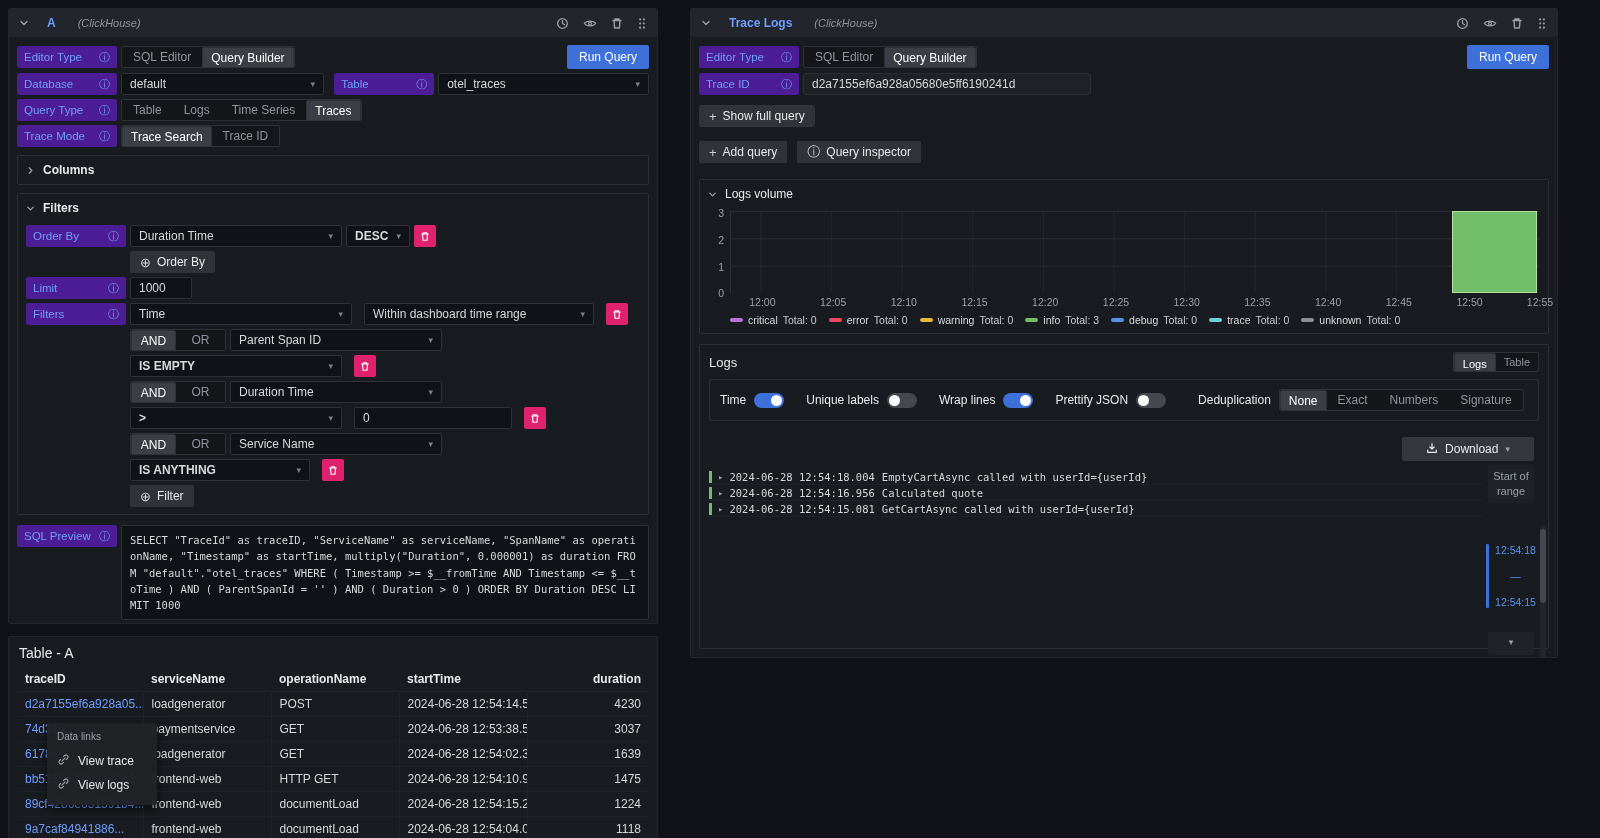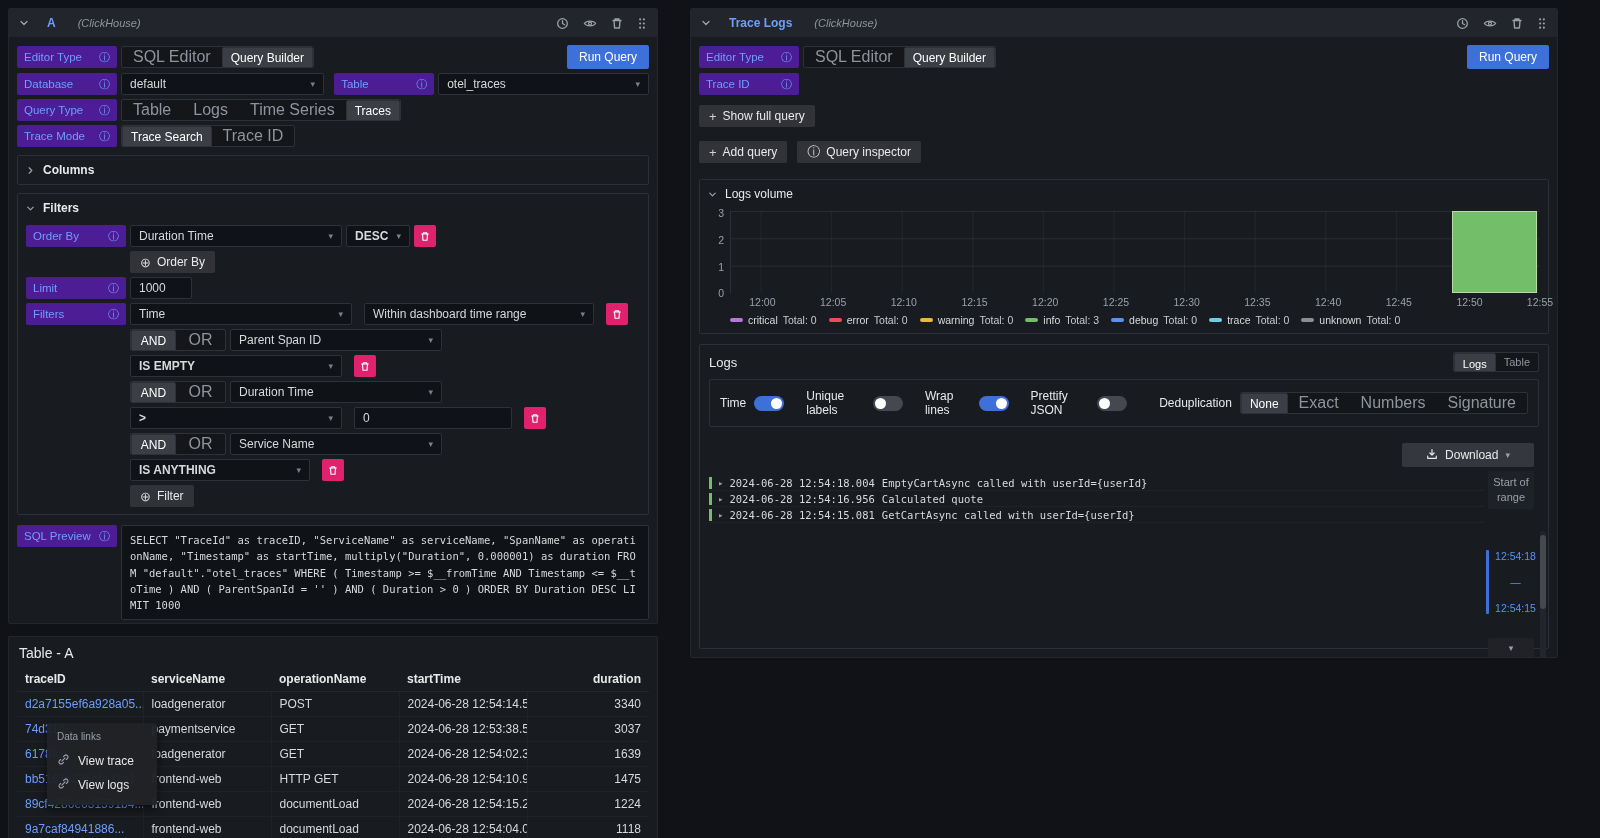--- a/index.html
+++ b/index.html
@@ -17,21 +17,21 @@
   .pbody { padding:8px; flex:1; overflow:hidden; }
 
   .chev { color:#9aa0a9; display:inline-flex; }
   svg.ic { stroke:#9aa0a9; fill:none; stroke-width:1.4; stroke-linecap:round; stroke-linejoin:round; }
 
   
   .row { display:flex; align-items:center; gap:4px; margin-bottom:4px; }
   .chip { width:100px; height:22px; flex:none; background:#4c1d95; border-radius:2px; display:flex; align-items:center; justify-content:space-between; padding:0 7px; color:#6e9fff; font-weight:500; font-size:11.5px; }
   .chip .info { font-size:11px; color:#6e9fff; }
   .rgroup { display:flex; height:22px; background:#141619; border:1px solid #2e3137; border-radius:2px; overflow:hidden; }
-  .ropt { display:flex; align-items:center; padding:0 11px; color:#8e949e; font-size:16px; cursor:pointer; white-space:nowrap; }
+  .ropt { display:flex; align-items:center; padding:0 11px; color:#8e949e; font-size:12px; cursor:pointer; white-space:nowrap; }
   .ropt.sel { background:#3b3e45; color:#fff; font-weight:400; }
   .sel, .inp { height:22px; background:#0f1217; border:1px solid #2e3137; border-radius:2px; display:flex; align-items:center; padding:0 8px; color:#d8d9da; font-size:12px; }
   .sel { justify-content:space-between; }
   .sel .car { color:#7b8087; font-size:9px; margin-left:8px; }
   .btn-blue { height:24px; background:#3d71d9; color:#fff; border-radius:2px; display:flex; align-items:center; padding:0 12px; font-weight:500; font-size:12px; margin-left:auto; cursor:pointer; }
   .btn { height:22px; background:#313339; border-radius:2px; display:flex; align-items:center; gap:6px; padding:0 10px; color:#e8e9ea; font-weight:500; font-size:12px; cursor:pointer; white-space:nowrap; }
   .btn .plus { font-size:13px; color:#cfd2d6; }
   .btn-del { width:22px; height:22px; flex:none; background:#e0226e; border-radius:2px; display:flex; align-items:center; justify-content:center; cursor:pointer; }
   .btn-del svg { stroke:#fff; }
 
@@ -392,21 +392,21 @@
             <th>startTime</th>
             <th class="num">duration</th>
           </tr>
         </thead>
         <tbody>
           <tr>
             <td><span class="tlink">d2a7155ef6a928a05...</span></td>
             <td>loadgenerator</td>
             <td>POST</td>
             <td>2024-06-28 12:54:14.520</td>
-            <td class="num">3340</td>
+            <td class="num">4230</td>
           </tr>
           <tr>
             <td><span class="tlink">74d310...</span></td>
             <td>paymentservice</td>
             <td>GET</td>
             <td>2024-06-28 12:53:38.587</td>
             <td class="num">3037</td>
           </tr>
           <tr>
             <td><span class="tlink">6178fc...</span></td>
@@ -509,20 +509,21 @@
           <span class="ropt sel">Query Builder</span>
         </div>
         <div class="btn-blue">Run Query</div>
       </div>
 
       <div class="row">
         <div class="chip">
             <span>Trace ID</span>
             <span class="info">ⓘ</span>
           </div>
+        <div class="inp" style="width:288px; background:#1e2126; border-color:#2a2d33;">d2a7155ef6a928a05680e5ff6190241d</div>
       </div>
 
       <div class="row" style="margin-top:6px;">
         <div class="btn">
             <span class="plus">+</span>
             <span>Show full query</span>
           </div>
       </div>
 
       <div class="row" style="margin-top:10px;">

